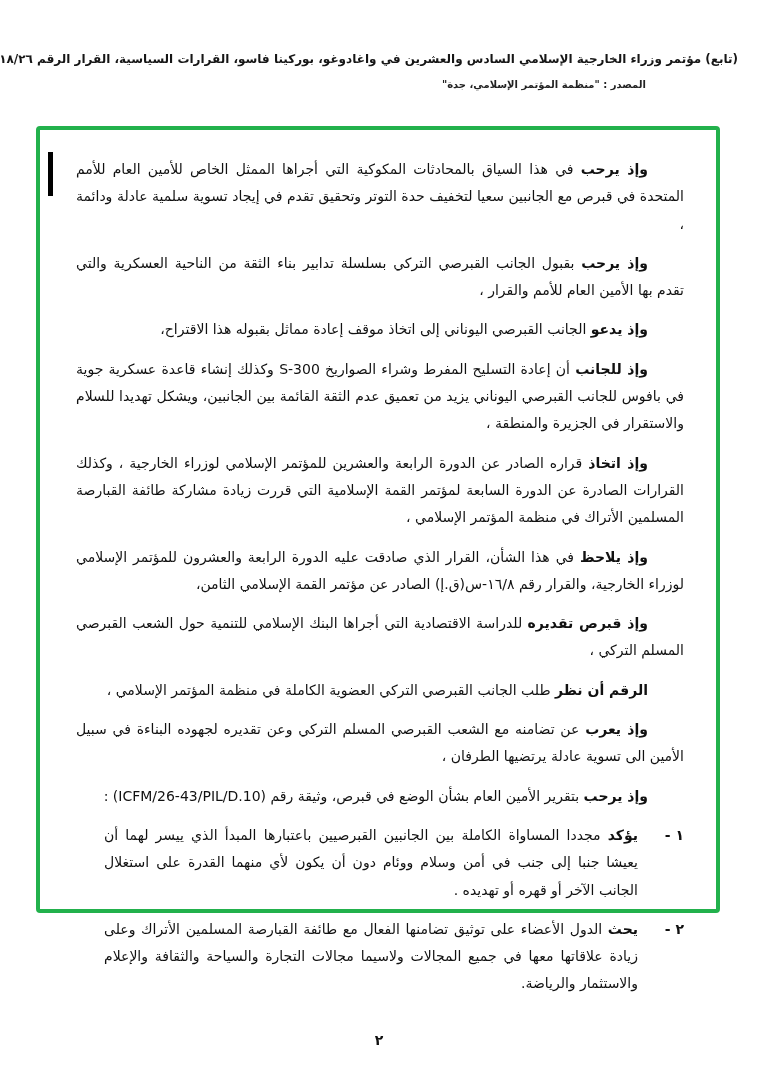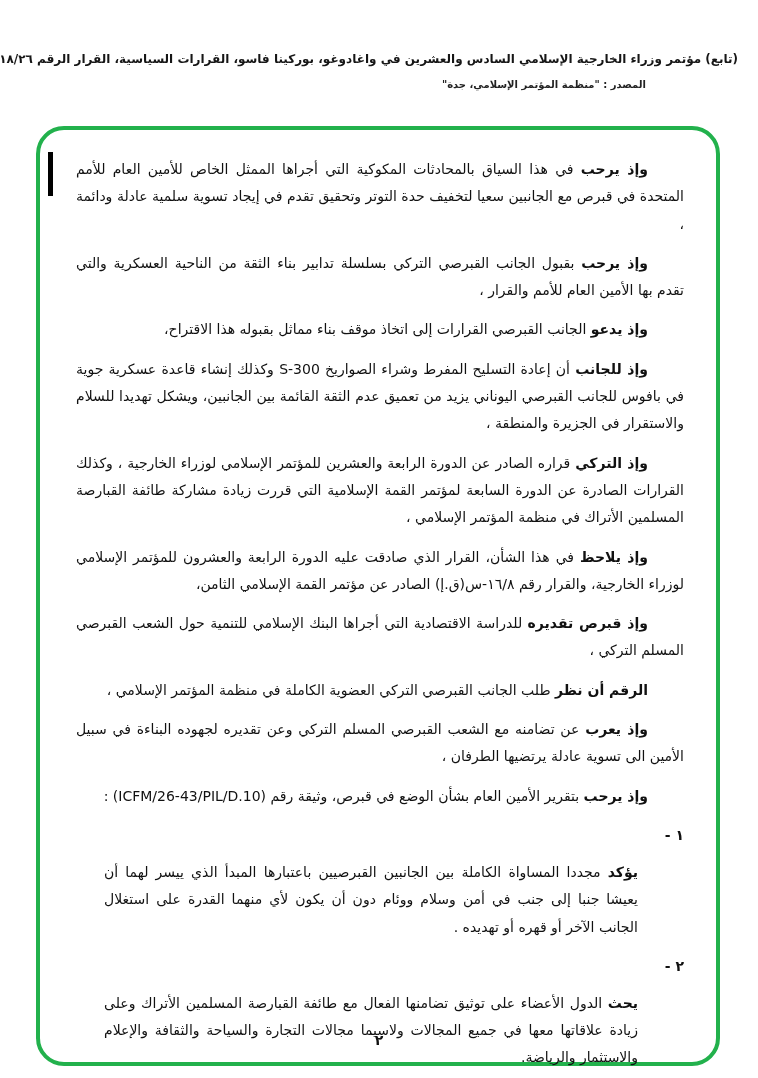--- a/index.html
+++ b/index.html
@@ -36,24 +36,24 @@
     text-align: right;
     font-size: 10px;
     font-weight: bold;
     color: #222222;
   }
   .content-frame {
     position: absolute;
     top: 126px;
     left: 36px;
     width: 684px;
-    height: 940px;
+    height: 787px;
     box-sizing: border-box;
     border: 4px solid #22b14c;
-    border-radius: 28px;
+    border-radius: 4px;
     padding: 26px 32px 16px 36px;
     direction: rtl;
   }
   .scan-artifact {
     position: absolute;
     top: 22px;
     left: 8px;
     width: 5px;
     height: 44px;
     background: #000000;
@@ -77,21 +77,20 @@
   .list-item .num {
     flex: none;
     width: 46px;
     font-weight: bold;
     text-align: right;
   }
   .list-item .li-text {
     flex: 1;
     text-align: justify;
     padding-left: 28px;
-    margin-top: 37px;
   }
   .page-number {
     position: absolute;
     bottom: 30px;
     left: 0;
     right: 0;
     text-align: center;
     font-size: 14px;
     font-weight: bold;
     color: #111111;
@@ -112,29 +111,29 @@
 
     <p class="para">
       <b>وإذ يرحب</b><span> في هذا السياق بالمحادثات المكوكية التي أجراها الممثل الخاص للأمين العام للأمم المتحدة في قبرص مع الجانبين سعيا لتخفيف حدة التوتر وتحقيق تقدم في إيجاد تسوية سلمية عادلة ودائمة ،</span>
     </p>
 
     <p class="para">
       <b>وإذ يرحب</b><span> بقبول الجانب القبرصي التركي بسلسلة تدابير بناء الثقة من الناحية العسكرية والتي تقدم بها الأمين العام للأمم والقرار ،</span>
     </p>
 
     <p class="para">
-      <b>وإذ يدعو</b><span> الجانب القبرصي القرارات إلى اتخاذ موقف بناء مماثل بقبوله هذا الاقتراح،</span>
+      <b>وإذ يدعو</b><span> الجانب القبرصي اليوناني إلى اتخاذ موقف إعادة مماثل بقبوله هذا الاقتراح،</span>
     </p>
 
     <p class="para">
       <b>وإذ للجانب</b><span> أن إعادة التسليح المفرط وشراء الصواريخ S-300 وكذلك إنشاء قاعدة عسكرية جوية في بافوس للجانب القبرصي اليوناني يزيد من تعميق عدم الثقة القائمة بين الجانبين، ويشكل تهديدا للسلام والاستقرار في الجزيرة والمنطقة ،</span>
     </p>
 
     <p class="para">
-      <b>وإذ التركي</b><span> قراره الصادر عن الدورة الرابعة والعشرين للمؤتمر الإسلامي لوزراء الخارجية ، وكذلك القرارات الصادرة عن الدورة السابعة لمؤتمر القمة الإسلامية التي قررت زيادة مشاركة طائفة القبارصة المسلمين الأتراك في منظمة المؤتمر الإسلامي ،</span>
+      <b>وإذ اتخاذ</b><span> قراره الصادر عن الدورة الرابعة والعشرين للمؤتمر الإسلامي لوزراء الخارجية ، وكذلك القرارات الصادرة عن الدورة السابعة لمؤتمر القمة الإسلامية التي قررت زيادة مشاركة طائفة القبارصة المسلمين الأتراك في منظمة المؤتمر الإسلامي ،</span>
     </p>
 
     <p class="para">
       <b>وإذ يلاحظ</b><span> في هذا الشأن، القرار الذي صادقت عليه الدورة الرابعة والعشرون للمؤتمر الإسلامي لوزراء الخارجية، والقرار رقم ١٦/٨-س(ق.إ) الصادر عن مؤتمر القمة الإسلامي الثامن،</span>
     </p>
 
     <p class="para">
       <b>وإذ قبرص تقديره</b><span> للدراسة الاقتصادية التي أجراها البنك الإسلامي للتنمية حول الشعب القبرصي المسلم التركي ،</span>
     </p>
 

